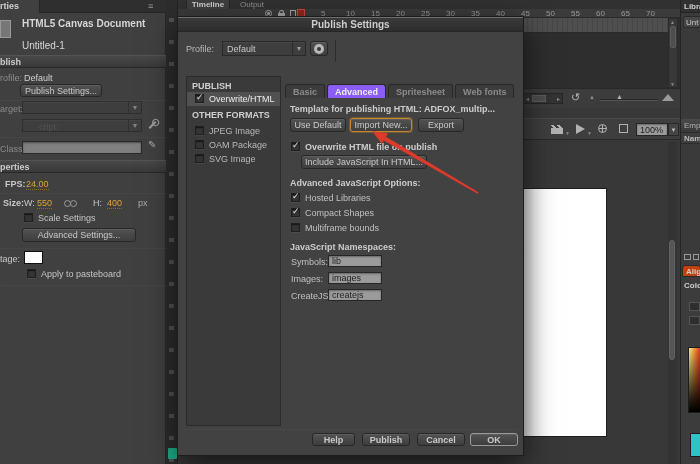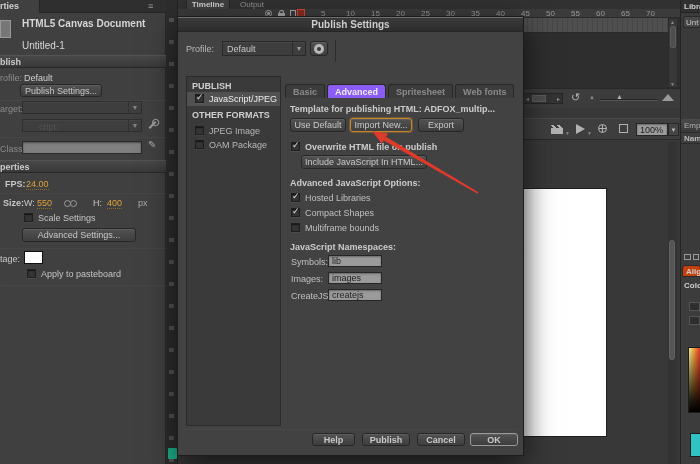--- a/index.html
+++ b/index.html
@@ -253,30 +253,34 @@
     <div class="abs btn" style="left:132px;top:23px;width:18px;height:15px;">
       <span class="i-gear"></span>
     </div>
 
     <div class="abs" style="left:157px;top:22px;width:1px;height:22px;background:#2c2c2c;"></div>
 
     <div class="abs" style="left:8px;top:58px;width:95px;height:350px;background:#3a3a3a;border:1px solid #2b2b2b;">
       <div class="abs" style="left:5px;top:4px;font-weight:bold;color:#cfcfcf;">PUBLISH</div>
       <div class="abs" style="left:0;top:15px;width:93px;height:14px;background:#515151;">
         <span class="chk checked" style="left:8px;top:2px;"></span>
-        <span class="abs" style="left:22px;top:2px;color:#ececec;">JavaScript/JPEG</span>
+        <span class="abs" style="left:22px;top:2px;color:#ececec;">Overwrite/HTML</span>
       </div>
       <div class="abs" style="left:5px;top:33px;font-weight:bold;color:#cfcfcf;">OTHER FORMATS</div>
       <div class="abs" style="left:0;top:47px;width:93px;height:14px;">
         <span class="chk" style="left:8px;top:2px;"></span>
         <span class="abs" style="left:22px;top:2px;color:#b8b8b8;">JPEG Image</span>
       </div>
       <div class="abs" style="left:0;top:61px;width:93px;height:14px;">
         <span class="chk" style="left:8px;top:2px;"></span>
         <span class="abs" style="left:22px;top:2px;color:#b8b8b8;">OAM Package</span>
+      </div>
+      <div class="abs" style="left:0;top:75px;width:93px;height:14px;">
+        <span class="chk" style="left:8px;top:2px;"></span>
+        <span class="abs" style="left:22px;top:2px;color:#b8b8b8;">SVG Image</span>
       </div>
     </div>
 
     <div class="abs" style="left:107px;top:64px;display:flex;align-items:flex-end;height:16px;">
       <div class="tab">Basic</div>
       <div class="tab active">Advanced</div>
       <div class="tab">Spritesheet</div>
       <div class="tab">Web fonts</div>
     </div>
 

